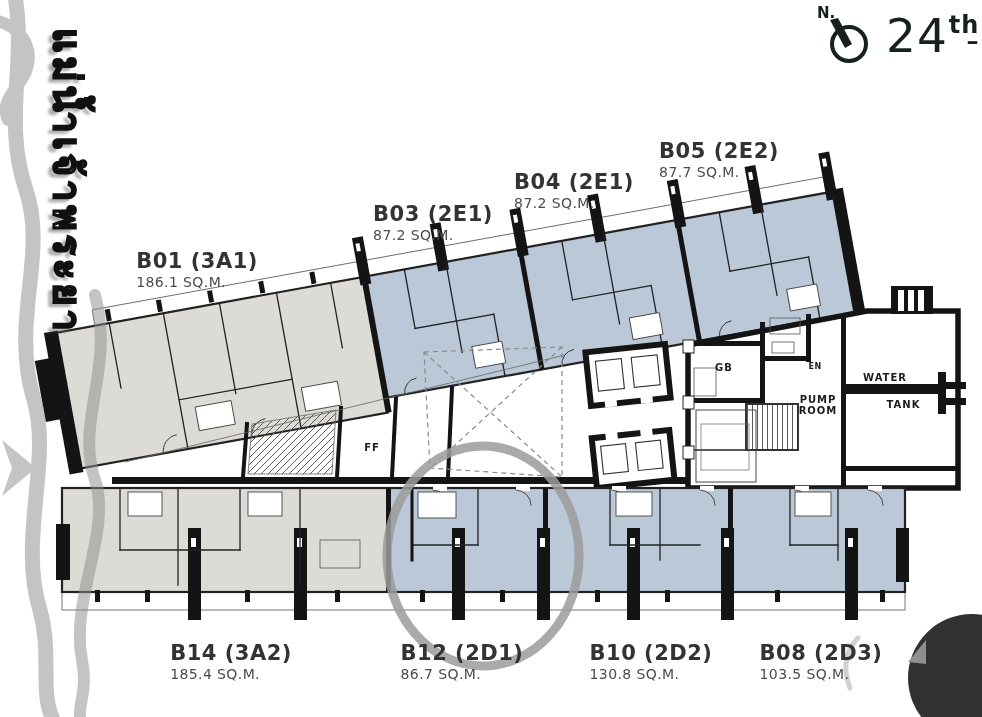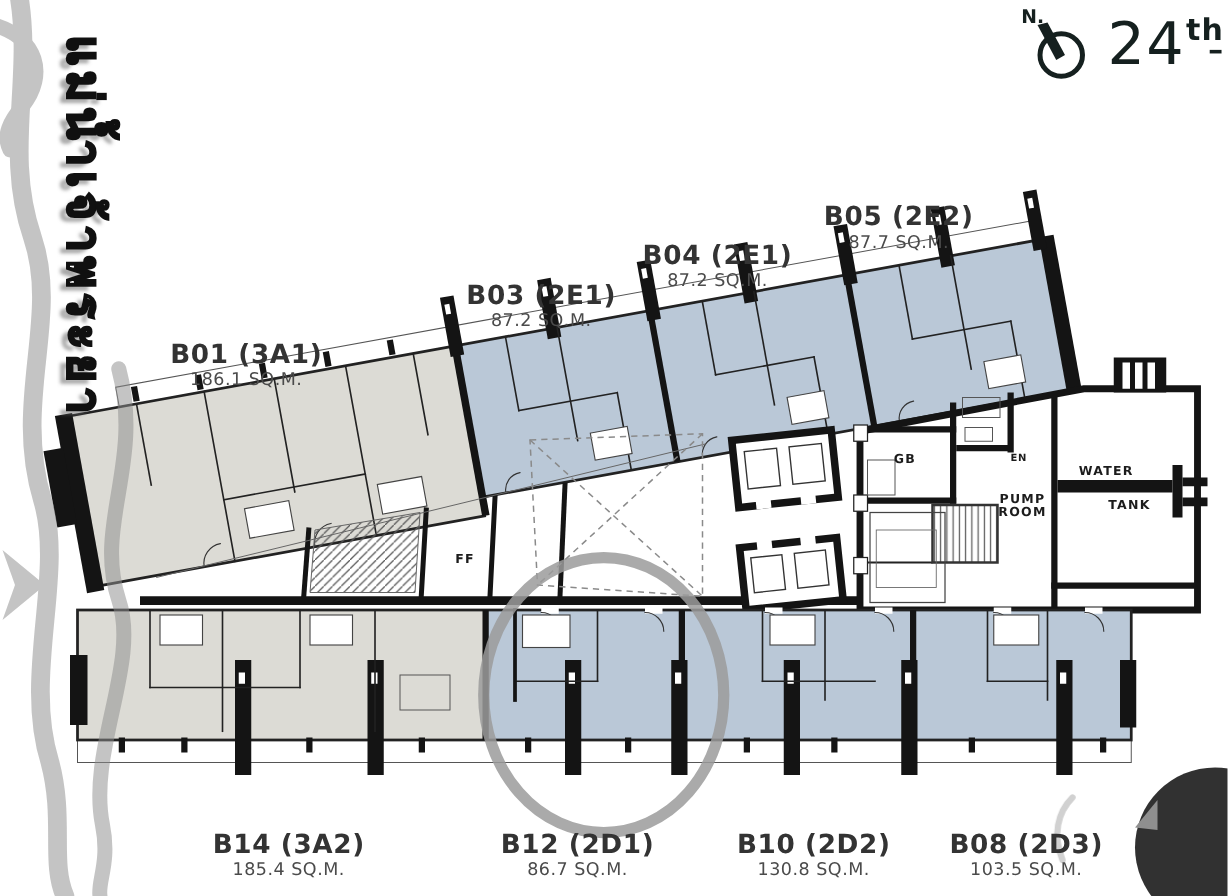--- a/index.html
+++ b/index.html
@@ -1,20 +1,20 @@
 <!DOCTYPE html>
 <html style="--unit-blue: #bac8d7; --unit-gray: #dcdbd5; --wall: #141414; --annotation-gray: #9b9b9b; --river-gray: #8e8e8e; --corner-blob: #262626;"><head>
 <meta charset="utf-8">
 <style>
   html,body{margin:0;padding:0;background:#fff;}
   body{width:982px;height:717px;position:relative;overflow:hidden;
        font-family:"DejaVu Sans","Liberation Sans",sans-serif;}
   svg.plan{position:absolute;left:0;top:0;}
   .lbl{position:absolute;z-index:6;color:#353535;}
-  .unit-label{text-align:center;transform:translateX(-50%);white-space:nowrap;margin-top:22px;}
+  .unit-label{text-align:left;transform:translateX(-50%);white-space:nowrap;}
   .unit-code{font-size:21px;font-weight:600;letter-spacing:.5px;color:#333;}
   .unit-area{font-size:14px;font-weight:500;letter-spacing:.4px;color:#4b4b4b;margin-top:1px;}
   .room-label{font-size:10px;font-weight:700;letter-spacing:1px;color:#1c1c1c;transform:translateX(-50%);text-align:center;white-space:nowrap;}
   .room-label.tiny{font-size:8px;letter-spacing:.5px;}
   .north-label{font-size:15px;font-weight:800;color:#15201f;}
   .floor-indicator{color:#15201f;font-size:47px;font-weight:500;letter-spacing:1px;line-height:1;}
   .floor-indicator sup{font-size:24px;font-weight:700;position:relative;top:-2px;left:1px;}
   .floor-dash{color:#15201f;font-size:36px;font-weight:500;line-height:1;}
   .river-watermark{
       writing-mode:vertical-rl;text-orientation:mixed;

